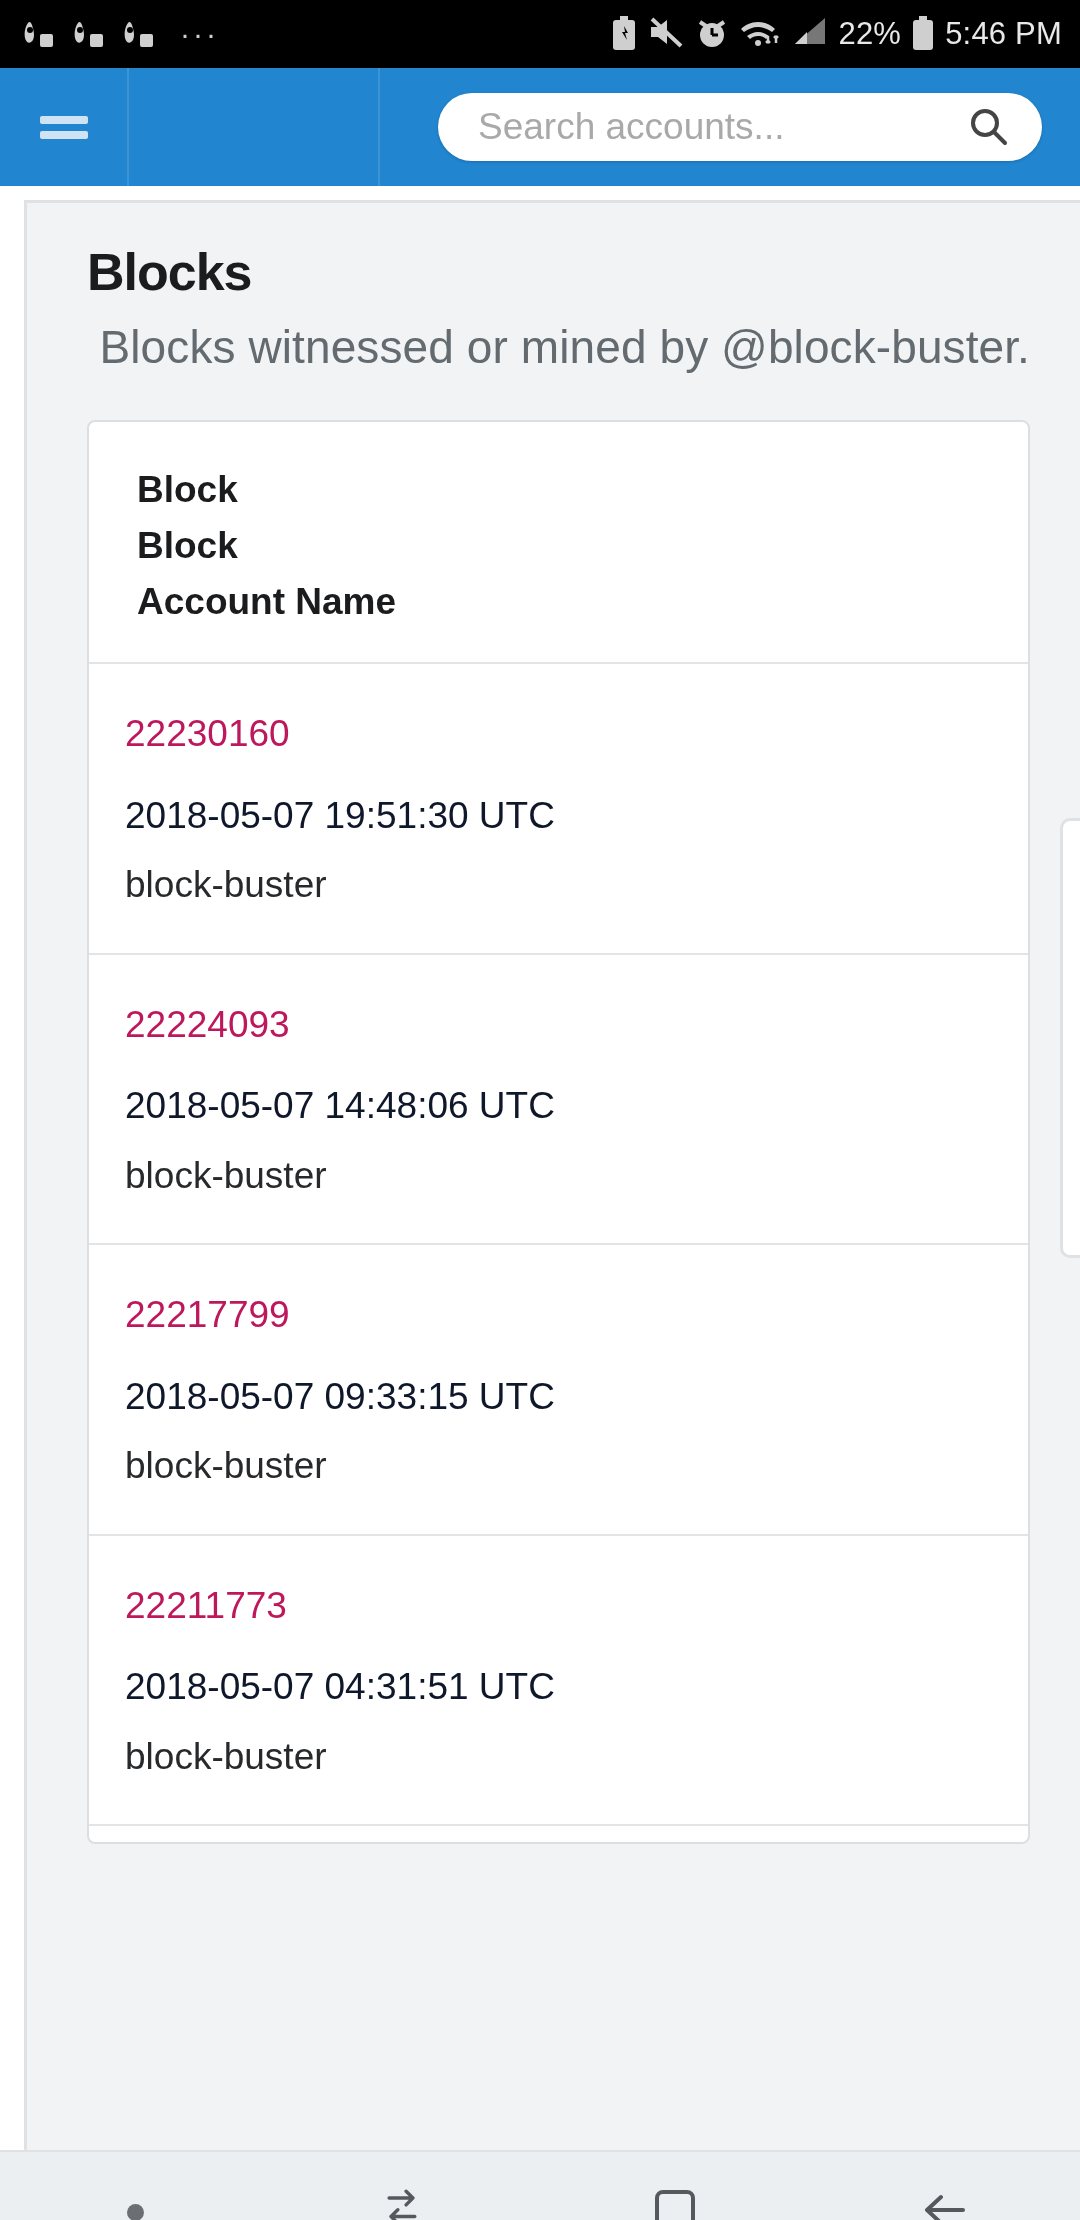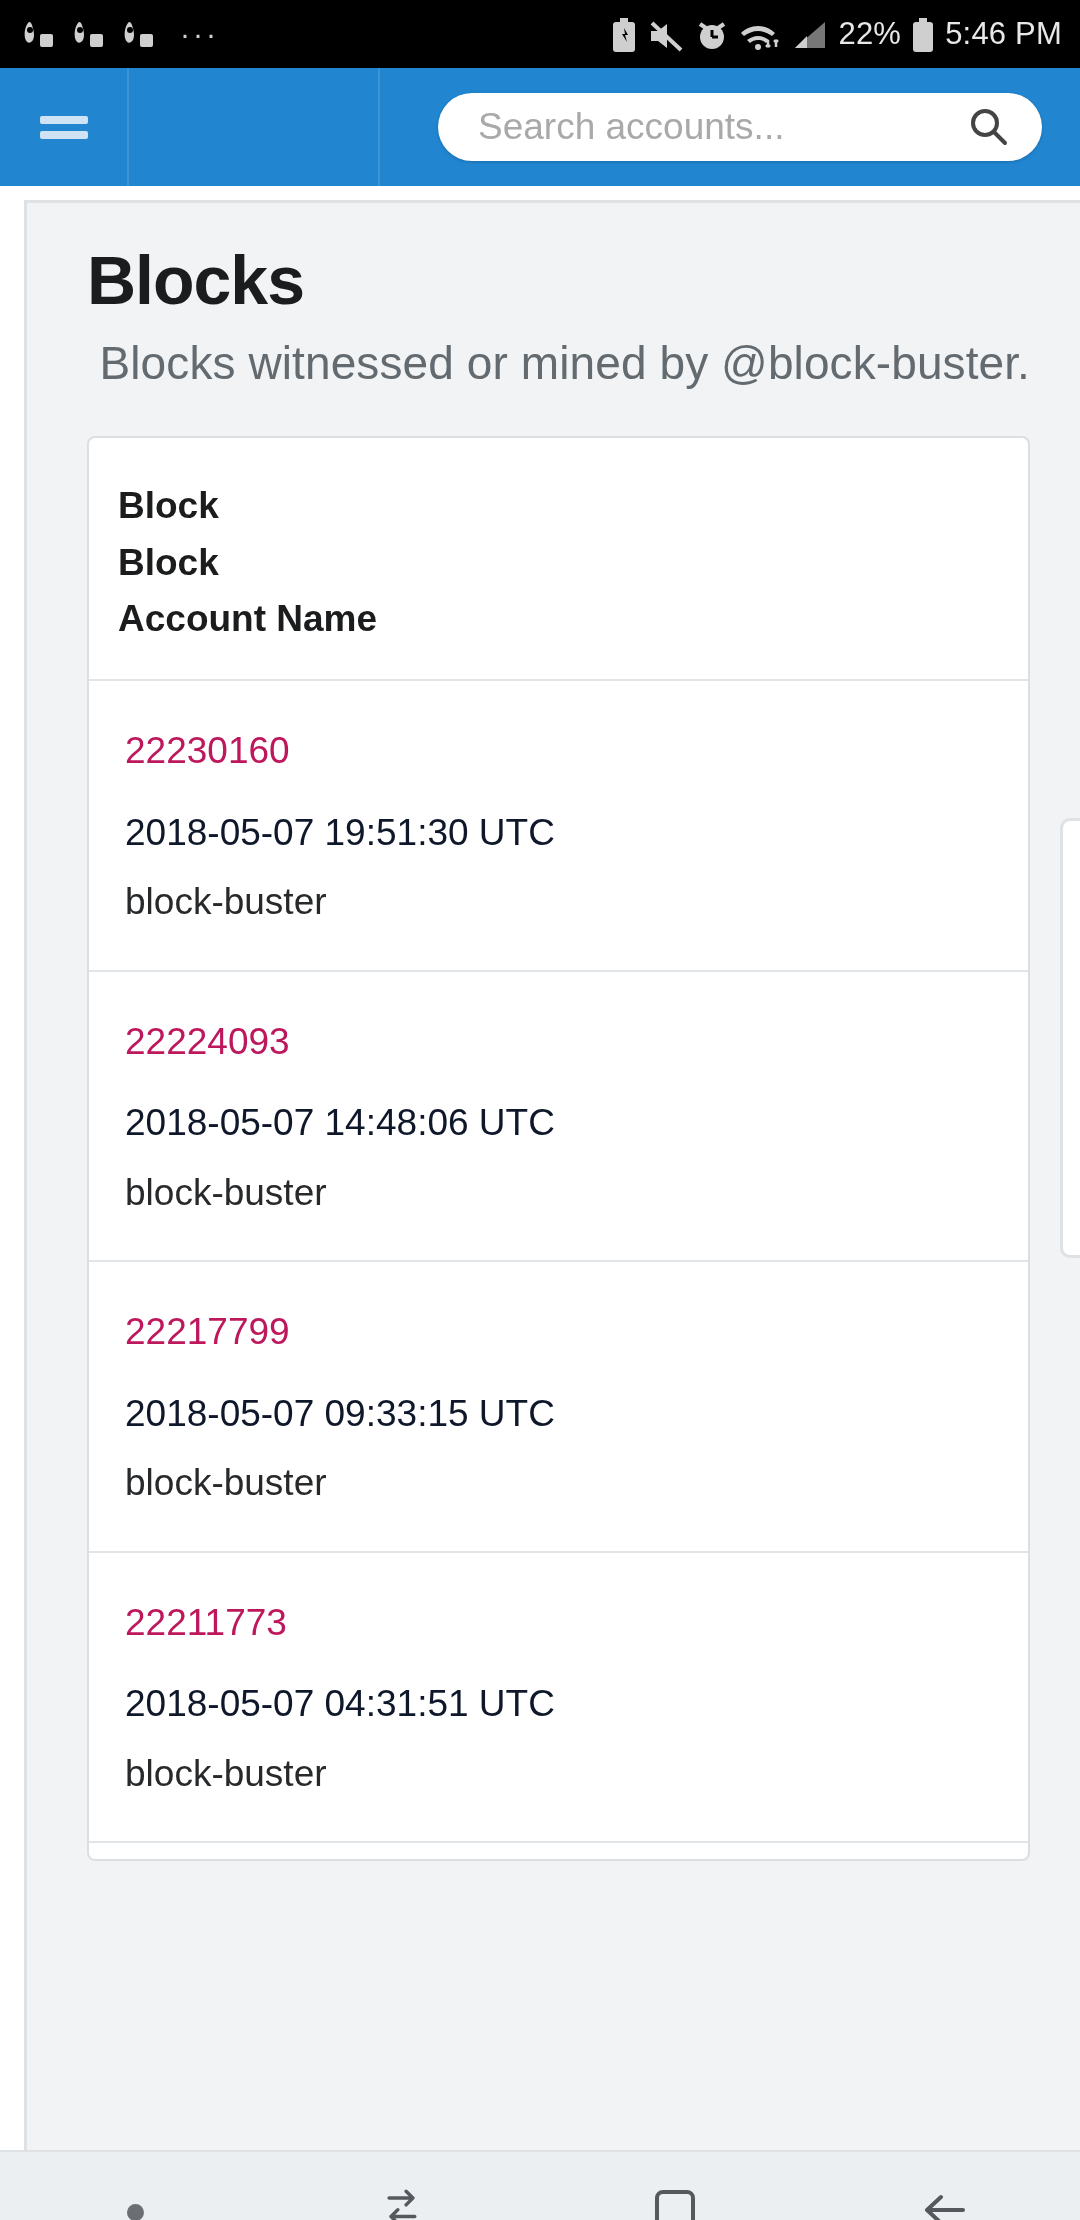--- a/index.html
+++ b/index.html
@@ -10,21 +10,21 @@
     overflow:hidden;
   }
 
   
   .statusbar {
     height:68px; background:#000; color:#d6d6d6;
     display:flex; align-items:center; justify-content:space-between;
     padding:0 18px 0 24px;
   }
   .sb-left { display:flex; align-items:center; gap:16px; }
-  .sb-right { display:flex; align-items:flex-end; gap:11px; }
+  .sb-right { display:flex; align-items:flex-start; gap:11px; }
   .sb-icon { display:flex; align-items:center; }
   .sb-dots { font-size:30px; letter-spacing:3px; color:#cfcfcf; line-height:1; margin-left:6px; }
   .sb-text { font-size:31px; color:#e8e8e8; letter-spacing:0.2px; }
 
   
   .appbar {
     height:118px; background:#2185d0;
     display:flex; align-items:center; position:relative;
   }
   .ab-menu {
@@ -60,34 +60,34 @@
   .page {
     position:absolute; left:24px; right:0; top:0; bottom:0;
     background:#f1f3f5;
     border-left:3px solid #dfe2e5;
     border-top:3px solid #dfe2e5;
     margin-top:14px;
     overflow:hidden;
   }
   .content { padding:42px 50px 0 60px; }
   .page-title {
-    font-size:68px; font-weight:bold; color:#1b1c1d;
+    font-size:52px; font-weight:bold; color:#1b1c1d;
     letter-spacing:-1px; line-height:1.05;
   }
   .page-sub {
     font-size:46px; color:#636b70; margin-top:20px; letter-spacing:0.1px;text-align:right;
   }
 
   
   .card {
     margin-top:46px; background:#fff;
     border:2px solid #dcdfe2; border-radius:8px;
     overflow:hidden;
   }
-  .thead { padding:40px 0 32px 29px; }
+  .thead { padding:40px 0 32px 48px; }
   .thead div {
     font-size:37px; font-weight:bold; color:#1b1c1d;
     line-height:1.52;
   }
   .trow {
     border-top:2px solid #e2e5e8;
     padding:42px 0 40px 36px;
   }
   .cell-block {
     font-size:37px; color:#be185d; line-height:1.5;

